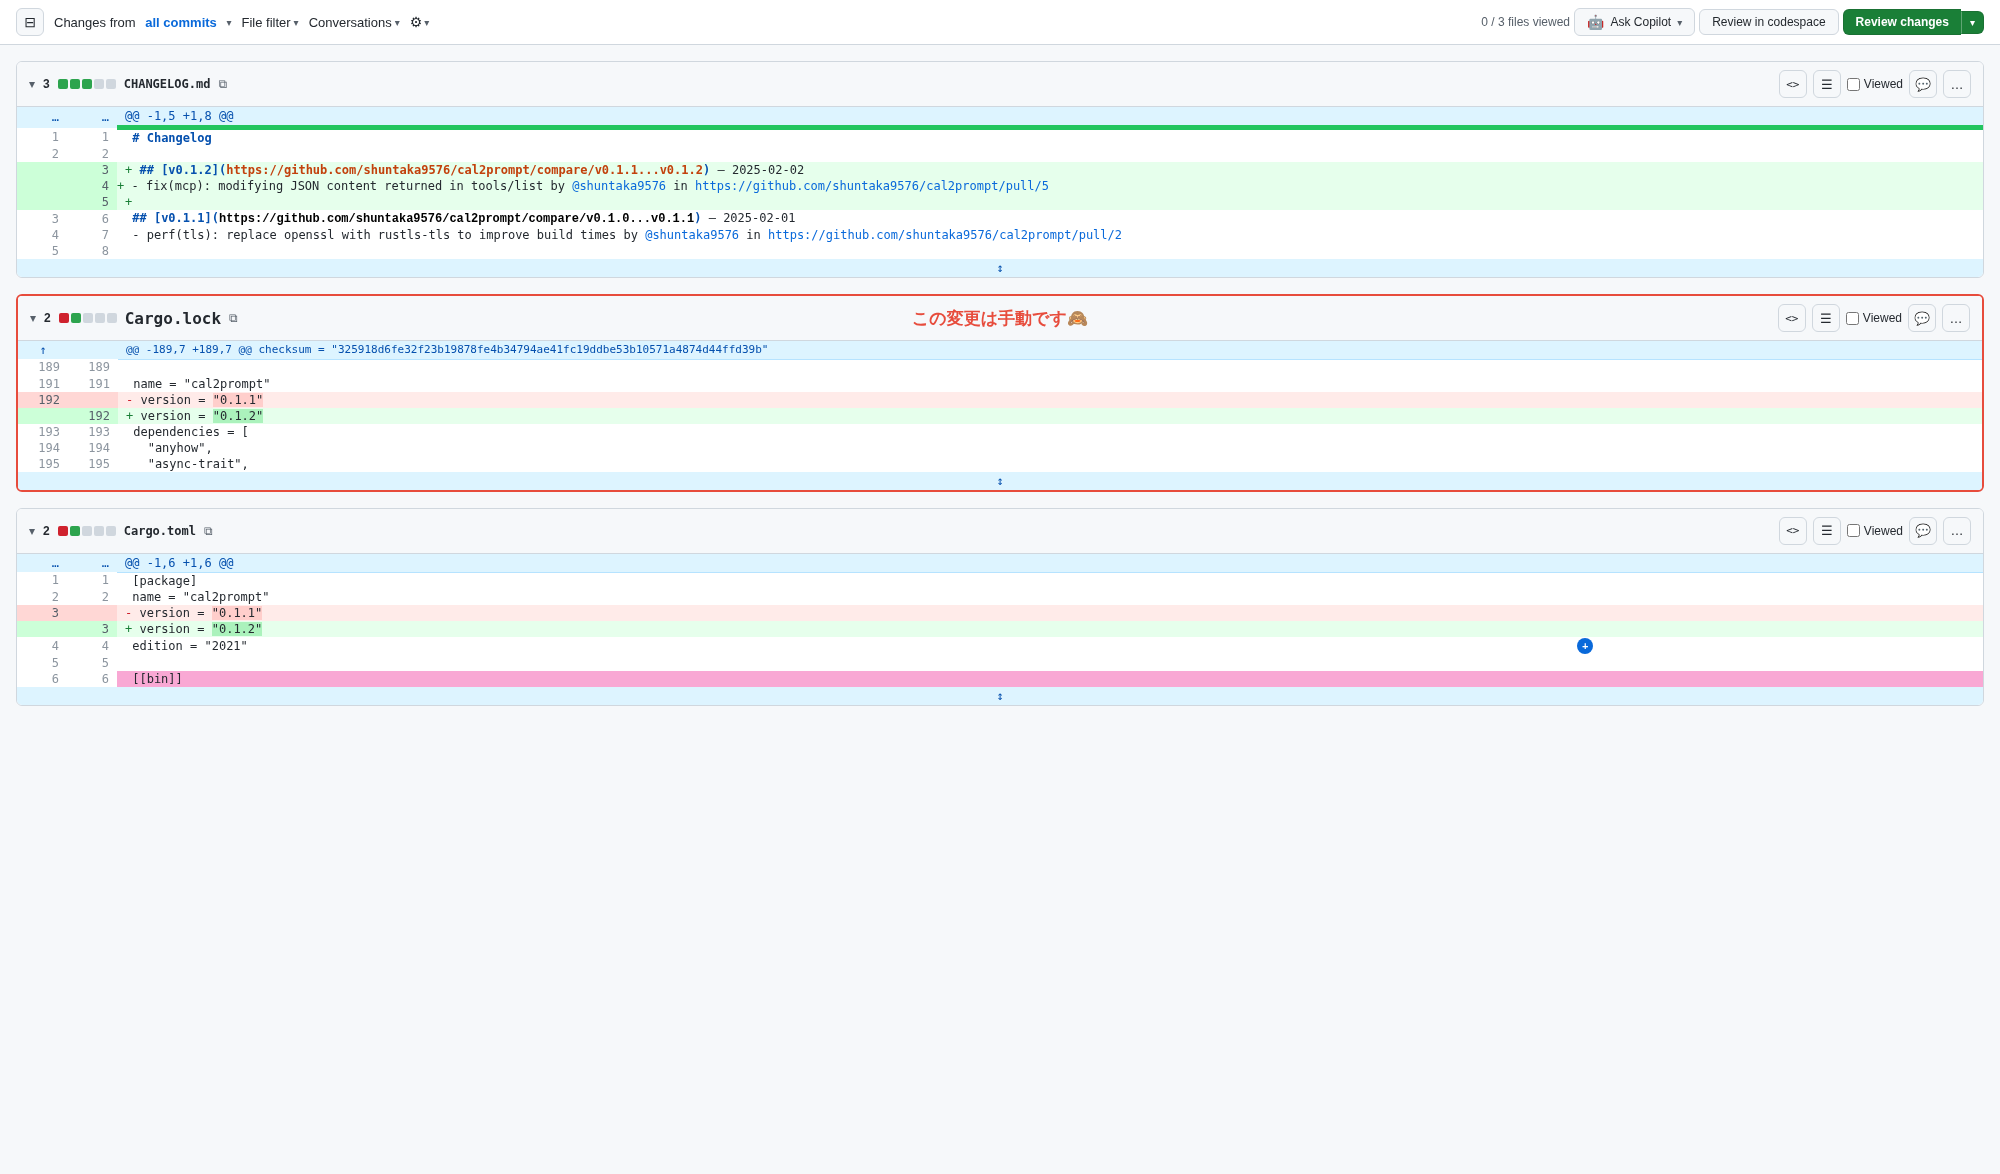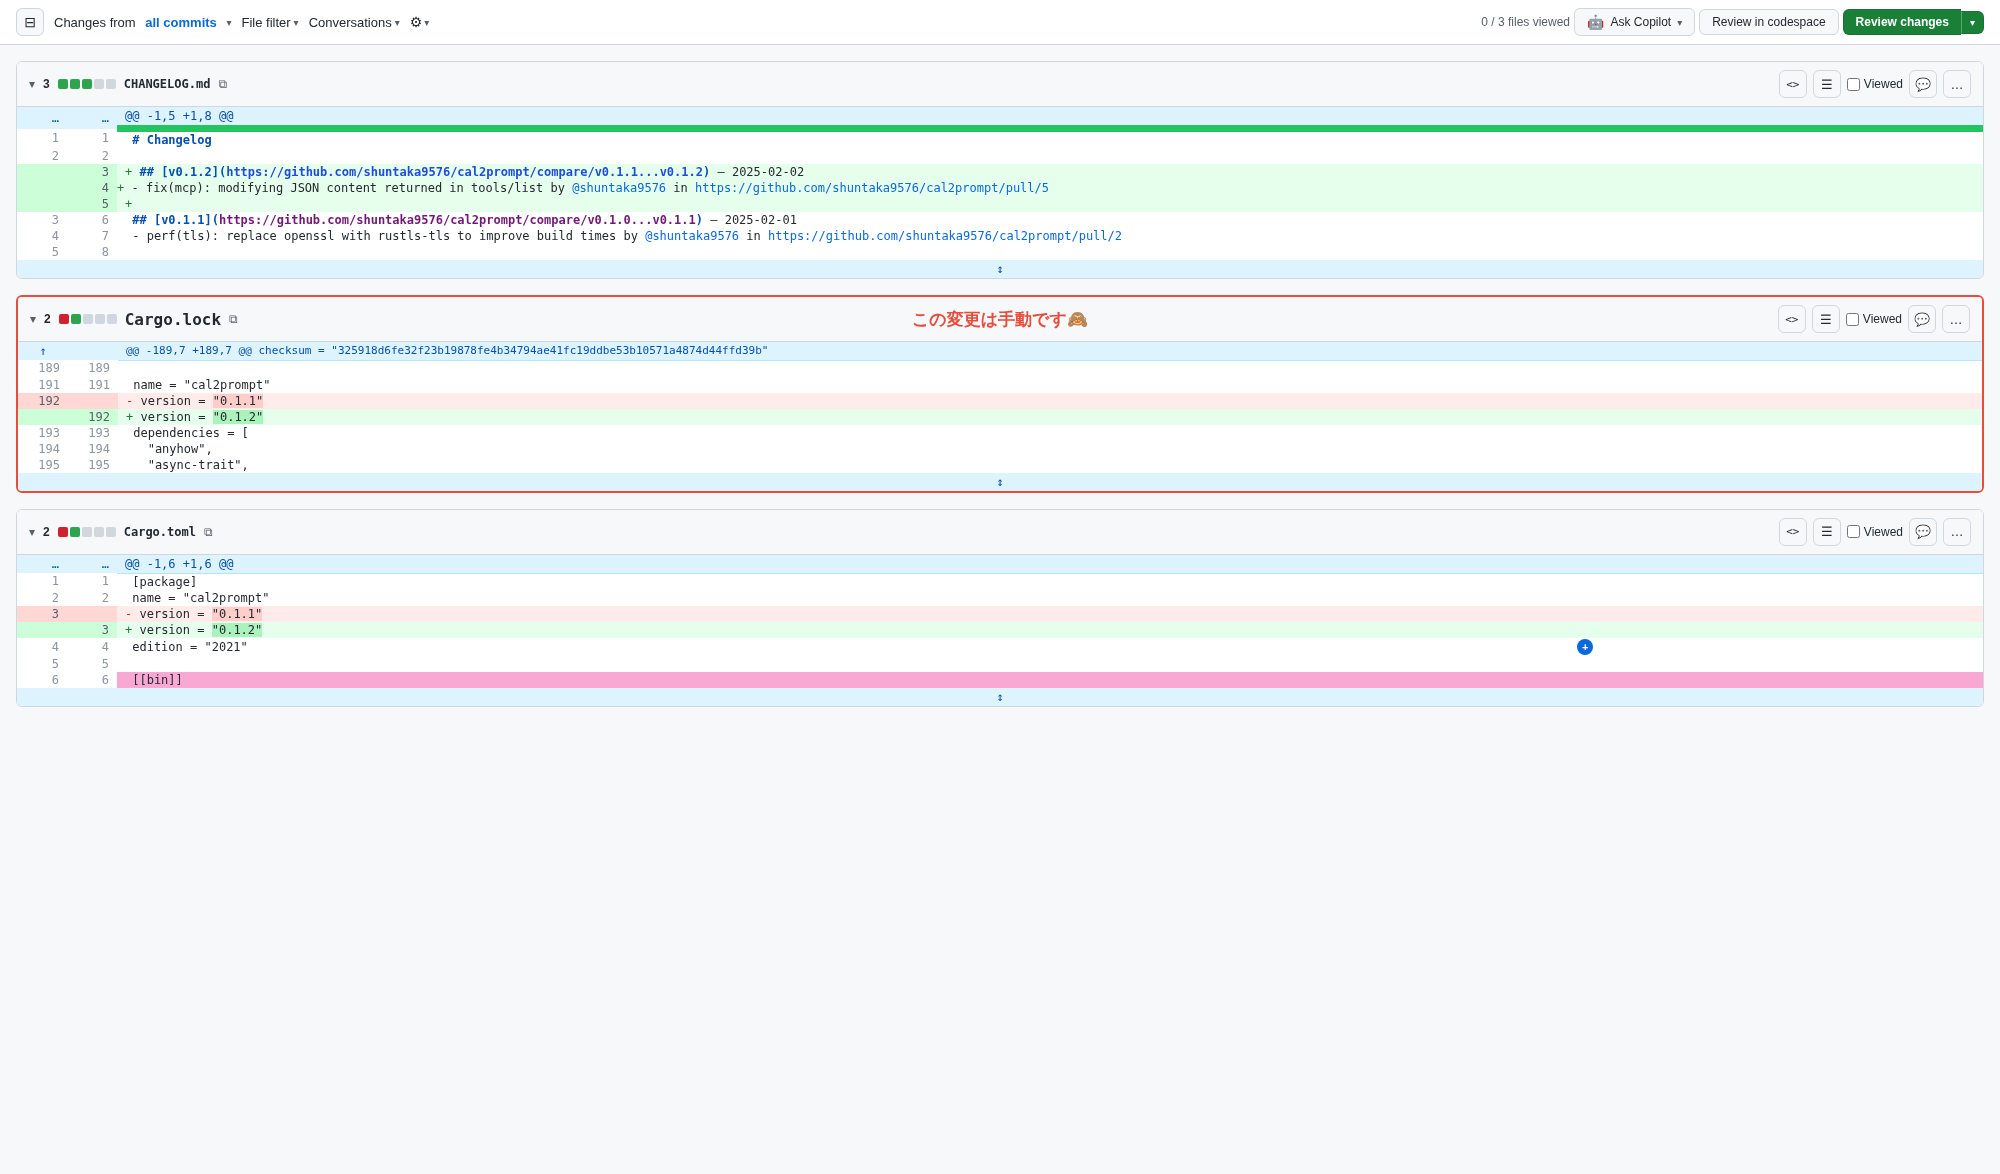--- a/index.html
+++ b/index.html
@@ -78,51 +78,51 @@
         </div>
         <div style="width:28px;height:28px;display:flex;align-items:center;justify-content:center;border:1px solid #d0d7de;border-radius:6px;cursor:pointer;background:#f6f8fa;font-size:13px;">💬</div>
         <div style="width:28px;height:28px;display:flex;align-items:center;justify-content:center;border:1px solid #d0d7de;border-radius:6px;cursor:pointer;background:#f6f8fa;font-size:13px;">…</div>
       </div>
     </div>
     <table style="width:100%;border-collapse:collapse;font-family:ui-monospace,monospace;font-size:12px;">
       <tbody>
           <tr style="background:#ddf4ff;">
         <td style="width:50px;text-align:right;padding:2px 8px;color:#0550ae;">…</td>
         <td style="width:50px;text-align:right;padding:2px 8px;color:#0550ae;">…</td>
-        <td style="padding:2px 8px;color:#0550ae;border-bottom:7px solid #22c55e;">@@ -1,5 +1,8 @@</td>
+        <td style="padding:2px 8px;color:#0550ae;border-bottom:5px solid #22c55e;">@@ -1,5 +1,8 @@</td>
       </tr>
       <tr>
         <td style="width:50px;text-align:right;padding:1px 8px;color:#8c959f;background:#fff;">1</td>
         <td style="width:50px;text-align:right;padding:1px 8px;color:#8c959f;background:#fff;">1</td>
         <td style="padding:1px 8px;white-space:pre;background:#fff;"> <span style="color:#0550ae;font-weight:600;"># Changelog</span></td>
       </tr>
       <tr>
         <td style="width:50px;text-align:right;padding:1px 8px;color:#8c959f;background:#fff;">2</td>
         <td style="width:50px;text-align:right;padding:1px 8px;color:#8c959f;background:#fff;">2</td>
         <td style="padding:1px 8px;white-space:pre;background:#fff;"> </td>
       </tr>
       <tr style="background:#e6ffec;">
         <td style="width:50px;text-align:right;padding:1px 8px;color:#57606a;background:#ccffd8;"></td>
         <td style="width:50px;text-align:right;padding:1px 8px;color:#57606a;background:#ccffd8;">3</td>
-        <td style="padding:1px 8px;white-space:pre;background:#e6ffec;"><span style="color:#1a7f37;">+</span> <span style="color:#0550ae;font-weight:600;">## [v0.1.2](<a href="#" style="color:#1d4ed8;">https://github.com/shuntaka9576/cal2prompt/compare/v0.1.1...v0.1.2</a>)</span><span style="color:#24292f;"> – 2025-02-02</span></td>
+        <td style="padding:1px 8px;white-space:pre;background:#e6ffec;"><span style="color:#1a7f37;">+</span> <span style="color:#0550ae;font-weight:600;">## [v0.1.2](<a href="#" style="color:#c2410c;">https://github.com/shuntaka9576/cal2prompt/compare/v0.1.1...v0.1.2</a>)</span><span style="color:#24292f;"> – 2025-02-02</span></td>
       </tr>
       <tr style="background:#e6ffec;">
         <td style="width:50px;text-align:right;padding:1px 8px;color:#57606a;background:#ccffd8;"></td>
         <td style="width:50px;text-align:right;padding:1px 8px;color:#57606a;background:#ccffd8;">4</td>
         <td style="padding:1px 0;white-space:pre;background:#e6ffec;"><span style="color:#1a7f37;">+</span> - fix(mcp): modifying JSON content returned in tools/list by <a href="#" style="color:#0969da;">@shuntaka9576</a> in <a href="#" style="color:#0969da;">https://github.com/shuntaka9576/cal2prompt/pull/5</a></td>
       </tr>
       <tr style="background:#e6ffec;">
         <td style="width:50px;text-align:right;padding:1px 8px;color:#57606a;background:#ccffd8;"></td>
         <td style="width:50px;text-align:right;padding:1px 8px;color:#57606a;background:#ccffd8;">5</td>
         <td style="padding:1px 8px;white-space:pre;background:#e6ffec;"><span style="color:#1a7f37;">+</span></td>
       </tr>
       <tr>
         <td style="width:50px;text-align:right;padding:1px 8px;color:#8c959f;background:#fff;">3</td>
         <td style="width:50px;text-align:right;padding:1px 8px;color:#8c959f;background:#fff;">6</td>
-        <td style="padding:1px 8px;white-space:pre;background:#fff;"> <span style="color:#0550ae;font-weight:600;">## [v0.1.1](<a href="#" style="color:#701a75;">https://github.com/shuntaka9576/cal2prompt/compare/v0.1.0...v0.1.1</a>)</span><span style="color:#24292f;"> – 2025-02-01</span></td>
+        <td style="padding:1px 8px;white-space:pre;background:#fff;"> <span style="color:#0550ae;font-weight:600;">## [v0.1.1](<a href="#" style="color:#000000;font-family:Liberation Mono, monospace;">https://github.com/shuntaka9576/cal2prompt/compare/v0.1.0...v0.1.1</a>)</span><span style="color:#24292f;"> – 2025-02-01</span></td>
       </tr>
       <tr>
         <td style="width:50px;text-align:right;padding:1px 8px;color:#8c959f;background:#fff;">4</td>
         <td style="width:50px;text-align:right;padding:1px 8px;color:#8c959f;background:#fff;">7</td>
         <td style="padding:1px 8px;white-space:pre;background:#fff;"> - perf(tls): replace openssl with rustls-tls to improve build times by <a href="#" style="color:#0969da;">@shuntaka9576</a> in <a href="#" style="color:#0969da;">https://github.com/shuntaka9576/cal2prompt/pull/2</a></td>
       </tr>
       <tr>
         <td style="width:50px;text-align:right;padding:1px 8px;color:#8c959f;background:#fff;">5</td>
         <td style="width:50px;text-align:right;padding:1px 8px;color:#8c959f;background:#fff;">8</td>
         <td style="padding:1px 8px;white-space:pre;background:#fff;"> </td>

